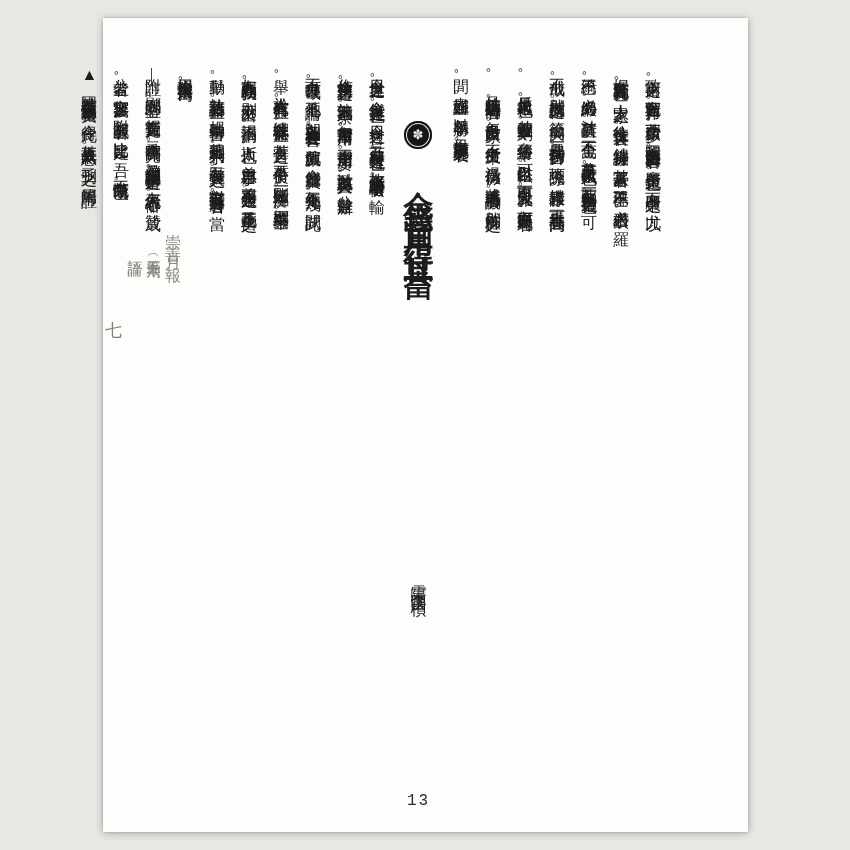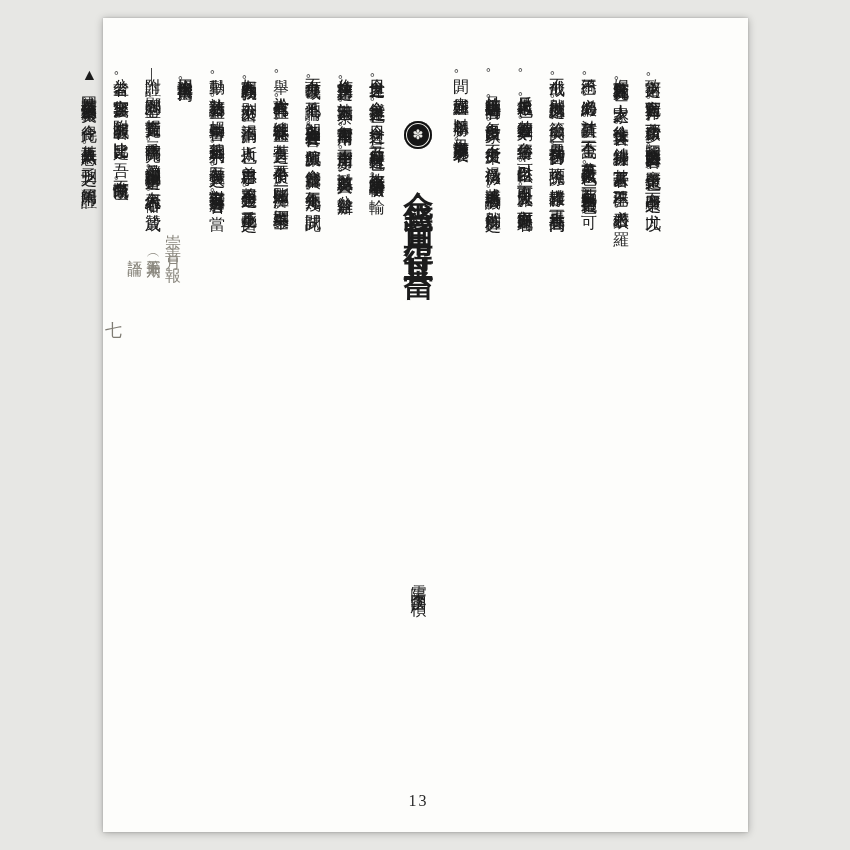--- a/index.html
+++ b/index.html
@@ -62,21 +62,21 @@
   }
   .spine > span { display:block; writing-mode:vertical-rl; }
   .spine-magazine { font-size:16px; letter-spacing:11px; }
   .spine-issue    { font-size:14px; letter-spacing:1px; margin-top:16px; }
   .spine-section  { font-size:15px; letter-spacing:2px; margin-top:14px; }
   .spine-folio    { font-size:17px; margin-top:130px; color:#7f7c73; }
   .folio-number {
     position:absolute; left:0; right:14px; bottom:22px;
     text-align:center;
     font-size:16px; letter-spacing:2px; color:#2a2a2a;
-    font-family:Liberation Serif, serif;
+    font-family:Liberation Mono, monospace;
   }
 </style>
 </head>
 <body>
 
 <div class="page">
 
   <div class="content">
     <div class="col">致富之術。宜奮勉而力作。費少而積多。我國之所以多貧困者。靡費之鉅也。而靡費之中。尤以</div>
     <div class="col">婦女之粧飾爲尤甚。中人之家。往往金珠褒首。錦繡被身。其富豪者。珠翠不已。必求鑽石。羅</div>

